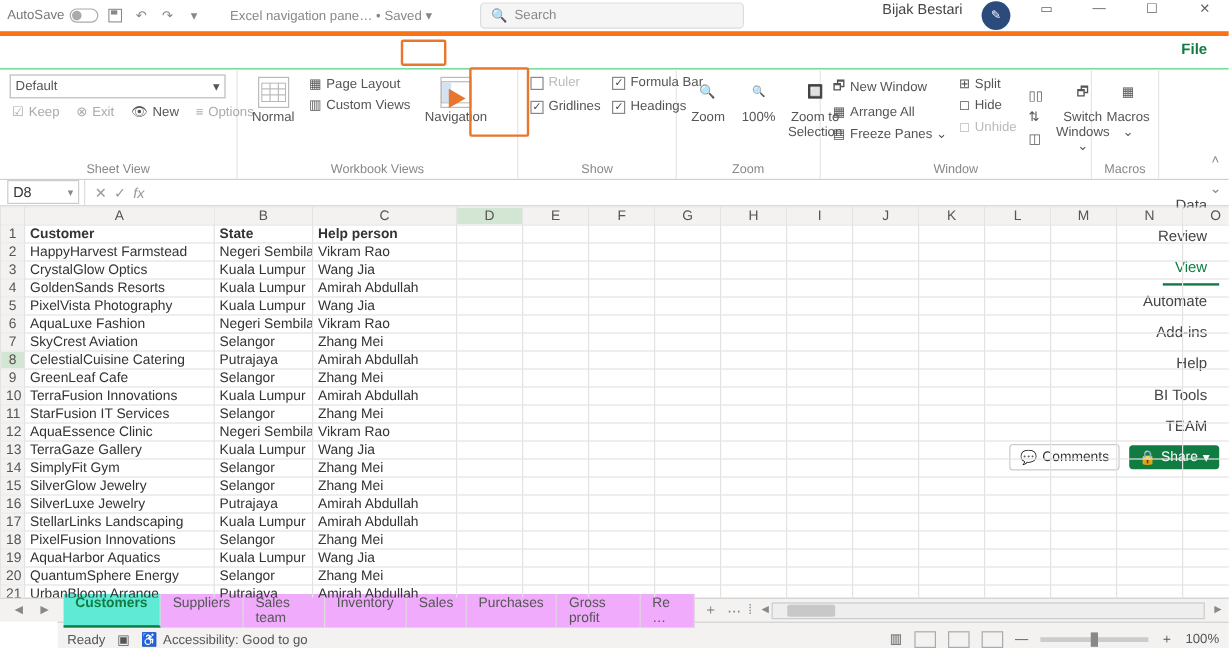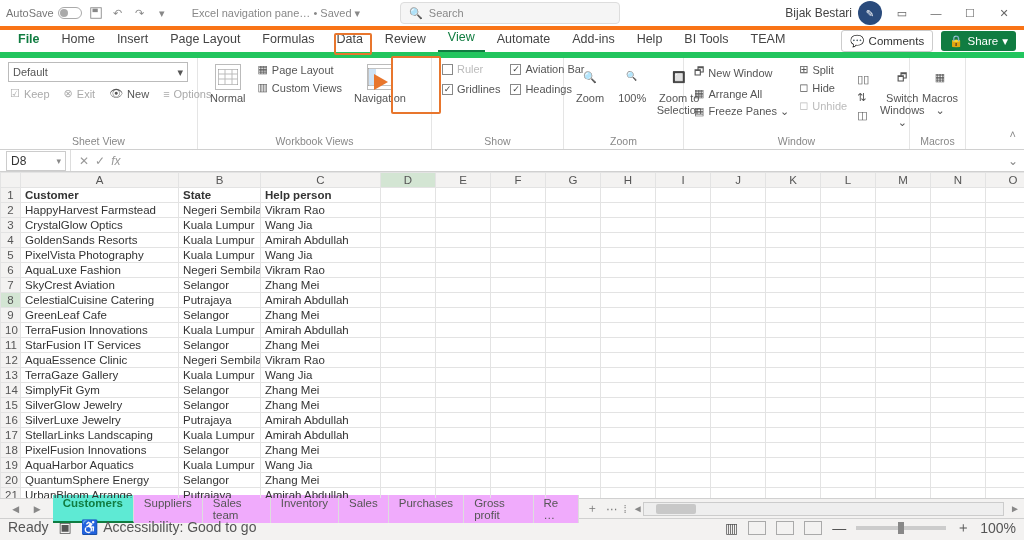--- a/index.html
+++ b/index.html
@@ -6,25 +6,25 @@
   body { background: #fff; width: 1024px; height: 540px; overflow: hidden; font-size: 12px; color: #333; position: relative; }
   
   .titlebar { height: 30px; display: flex; align-items: center; padding: 0 6px; background: #fff; border-bottom: 4px solid #f97316; font-size: 11px; color: #777; }
   .titlebar .left { display: flex; align-items: center; gap: 6px; }
   .titlebar .autosave { display: flex; align-items: center; gap: 4px; }
   .toggle { width: 24px; height: 12px; border: 1px solid #aaa; border-radius: 6px; position: relative; }
   .toggle::after { content: ""; width: 8px; height: 8px; border-radius: 50%; background: #aaa; position: absolute; top: 1px; left: 1px; }
   .qat-icon { width: 16px; height: 16px; display: flex; align-items: center; justify-content: center; color: #888; }
   .doc-title { margin-left: 16px; color: #888; }
   .titlebar .search { margin-left: 40px; flex: 0 0 220px; height: 22px; border: 1px solid #ddd; border-radius: 4px; background: #f5f5f5; display: flex; align-items: center; padding: 0 8px; color: #888; gap: 6px; }
-  .titlebar .right { margin-left: auto; display: flex; align-items: center; gap: 6px; }
+  .titlebar .right { margin-left: auto; display: flex; align-items: flex-start; gap: 16px; }
   .avatar { width: 24px; height: 24px; border-radius: 50%; background: #2a4b7c; display: flex; align-items: center; justify-content: center; color: #fff; font-size: 10px; }
   .winbtn { width: 28px; text-align: center; color: #666; }
   
-  .tabs { height: 28px; display: flex; align-items: flex-end; padding: 0 8px; gap: 2px; border-bottom: 6px solid #22c55e; font-size: 12.5px; }
+  .tabs { height: 28px; display: flex; align-items: flex-end; padding: 0 8px; gap: 2px; border-bottom: 1px solid #22c55e; font-size: 12.5px; flex-direction: column; }
   .tab { padding: 4px 10px 6px; color: #444; cursor: pointer; }
   .tab.file { color: #107c41; font-weight: 600; }
   .tab.active { color: #107c41; border-bottom: 2px solid #107c41; font-weight: 400; }
   .tabs .right { margin-left: auto; display: flex; gap: 8px; align-items: center; }
   .btn-comments { border: 1px solid #ccc; border-radius: 3px; padding: 3px 8px; background: #fff; font-size: 11.5px; display:flex; align-items:center; gap:4px;}
   .btn-share { background: #107c41; color: #fff; border-radius: 3px; padding: 3px 8px; font-size: 11.5px; display:flex; align-items:center; gap:4px;}
   
   .ribbon { height: 92px; background: #fff; border-bottom: 1px solid #d0d0d0; display: flex; font-size: 11px; color: #555; position: relative; }
   .group { border-right: 1px solid #e5e5e5; padding: 4px 8px 2px; display: flex; flex-direction: column; }
   .group .items { flex: 1; display: flex; align-items: flex-start; gap: 6px; }
@@ -32,21 +32,21 @@
   .big-item { display: flex; flex-direction: column; align-items: center; gap: 2px; padding: 2px 4px; text-align: center; line-height: 1.1; }
   .big-item .icon { width: 26px; height: 26px; border: 1px solid #bbb; display: flex; align-items: center; justify-content: center; }
   .stack { display: flex; flex-direction: column; gap: 3px; }
   .small-item { display: flex; align-items: center; gap: 4px; padding: 1px 2px; white-space: nowrap; }
   .chk { width: 11px; height: 11px; border: 1px solid #888; display: inline-flex; align-items: center; justify-content: center; font-size: 9px; color: #444; }
   .chk.checked::after { content: "✓"; }
   .sheetview-dd { width: 180px; height: 20px; border: 1px solid #bbb; background: #fff; font-size: 11px; padding: 0 4px; display:flex; align-items:center; }
   .nav-highlight { position: absolute; border: 2.5px solid #e8762d; border-radius: 2px; }
   .arrow { position: absolute; width: 0; height: 0; border-top: 8px solid transparent; border-bottom: 8px solid transparent; border-left: 14px solid #e8762d; }
   
-  .fbar { height: 22px; border-bottom: 1px solid #d0d0d0; display: flex; align-items: center; font-size: 12px; }
+  .fbar { height: 22px; border-bottom: 1px solid #d0d0d0; display: flex; font-size: 12px; }
   .namebox { width: 60px; height: 20px; border: 1px solid #ccc; margin-left: 6px; padding: 0 4px; display:flex; align-items:center; justify-content:space-between;}
   .fx-icons { display: flex; align-items: center; gap: 6px; color: #999; padding: 0 8px; border-left:1px solid #ddd; margin-left:4px; height:100%;}
   .fx-label { font-style: italic; }
   .fbar-input { flex:1; }
   
   .grid-wrap { position: relative; height: 326px; overflow: hidden; }
   table.grid { border-collapse: collapse; table-layout: fixed; width: 1024px; }
   table.grid th, table.grid td { border: 1px solid #e3e3e3; height: 15px; font-size: 11.5px; padding: 0 4px; overflow: hidden; white-space: nowrap; text-overflow: clip; }
   table.grid th { background: #f3f2f1; font-weight: normal; color: #555; text-align: center; position: sticky; }
   .rowhdr { background: #f3f2f1; text-align: center; color: #555; width: 20px;}
@@ -54,21 +54,21 @@
   .corner { background: #f3f2f1; }
   td.bold { font-weight: 600; }
   
   .sheet-tabs { height: 20px; border-top: 1px solid #d0d0d0; display: flex; align-items: center; font-size: 11.5px; background: #f3f2f1; }
   .sheet-nav { display: flex; gap: 10px; padding: 0 10px; color: #888; }
   .sheet-tab { padding: 2px 10px; border-right: 1px solid #ddd; background: #f0abfc; color: #555; }
   .sheet-tab.active { background: #5eead4; border-bottom: 2px solid #107c41; color: #107c41; font-weight: 700; }
   .hscroll { margin-left: auto; width: 380px; height: 14px; background: #eee; border: 1px solid #ccc; position: relative; margin-right: 6px;}
   .hscroll .thumb { position: absolute; left: 12px; top: 1px; height: 10px; width: 40px; background: #c8c8c8; border-radius: 2px; }
   
-  .status { height: 22px; border-top: 1px solid #d0d0d0; display: flex; align-items: flex-start; font-size: 14px; color: #555; padding: 0 8px; background: #f3f2f1; }
+  .status { height: 22px; border-top: 1px solid #d0d0d0; display: flex; align-items: flex-end; font-size: 11px; color: #555; padding: 0 8px; background: #f3f2f1; margin-left: 48px; }
   .status .right { margin-left: auto; display: flex; align-items: center; gap: 10px; }
   .viewbtn { width: 18px; height: 14px; border: 1px solid #aaa; }
   .zoom-slider { width: 90px; height: 4px; background: #ccc; position: relative; }
   .zoom-slider .thumb { width: 6px; height: 12px; background: #888; position: absolute; left: 42px; top: -4px; }
   svg { display:block; }
 </style>
 </head>
 <body>
 
 <div class="titlebar">
@@ -203,21 +203,21 @@
             <span>Ruler</span>
           </span>
         <span class="small-item">
             <span class="chk checked"></span>
             <span>Gridlines</span>
           </span>
       </div>
       <div class="stack" style="gap:6px;">
         <span class="small-item">
             <span class="chk checked"></span>
-            <span>Aviation Bar</span>
+            <span>Formula Bar</span>
           </span>
         <span class="small-item">
             <span class="chk checked"></span>
             <span>Headings</span>
           </span>
       </div>
     </div>
     <div class="label">Show</div>
   </div>
 

